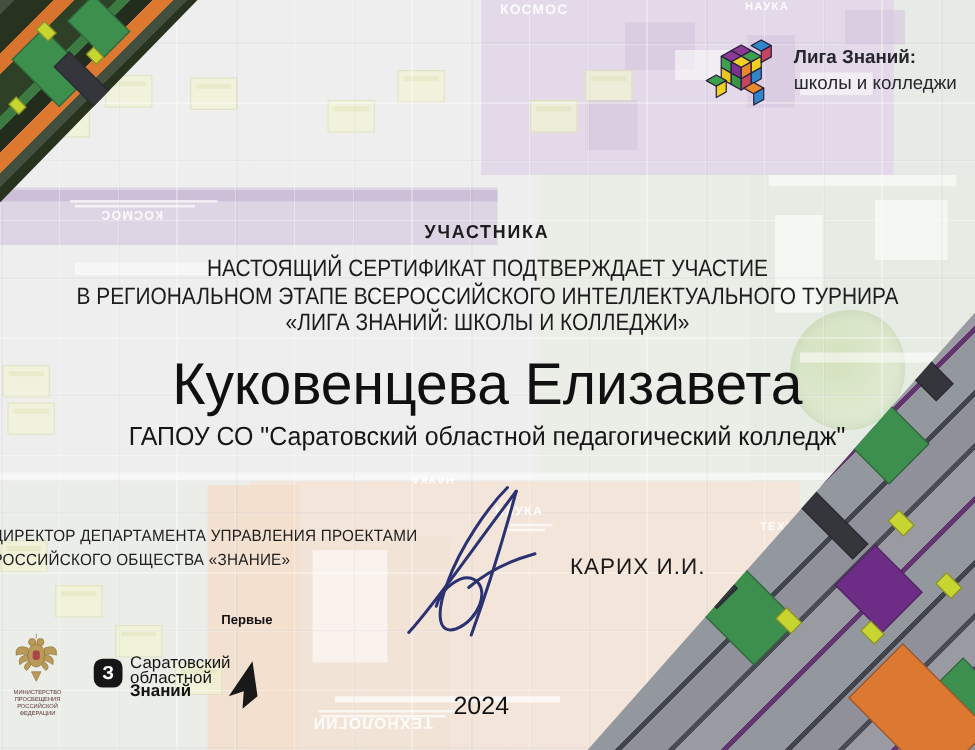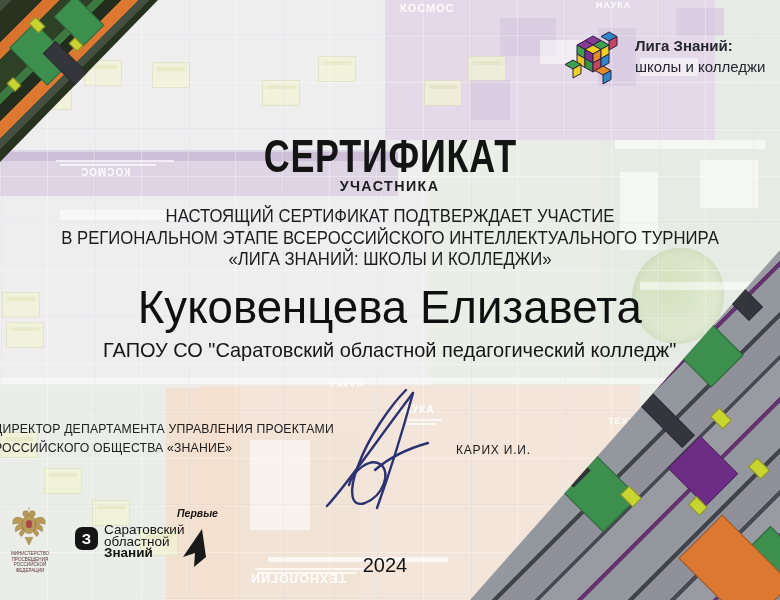--- a/index.html
+++ b/index.html
@@ -58,36 +58,36 @@
   .title .sx{transform:scaleX(.78);}
   .subtitle{top:177px;font-size:15px;font-weight:bold;letter-spacing:1.5px;color:#1c1c1c;}
   .subtitle .sx{transform:scaleX(.95);}
   .bodytext{top:205px;font-size:19px;color:#1c1c1c;line-height:21.5px;transform:scaleX(.88);}
   .name{top:279px;font-size:47px;color:#101010;}
   .name .sx{transform:scaleX(.97);}
   .org{top:338px;font-size:21px;color:#161616;}
   .org .sx{transform:scaleX(.95);}
   .director{position:absolute;left:-6px;top:420px;font-size:13px;color:#202020;line-height:18.5px;
             letter-spacing:.2px;transform:scaleX(.94);transform-origin:left top;white-space:nowrap;}
-  .karih{position:absolute;left:456px;top:443px;font-size:12px;letter-spacing:.8px;color:#1a1a1a;}
+  .karih{position:absolute;left:456px;top:443px;font-size:18px;letter-spacing:.8px;color:#1a1a1a;}
   .year{position:absolute;left:325px;top:554px;width:120px;text-align:center;font-size:20px;color:#111;}
   .sigwrap{position:absolute;left:320px;top:384px;}
   
   .league{position:absolute;left:563px;top:24px;width:240px;height:70px;}
   .league-l1{position:absolute;left:72px;top:13px;font-size:15px;font-weight:bold;color:#26262e;white-space:nowrap;}
   .league-l2{position:absolute;left:72px;top:34px;font-size:15px;color:#26262e;white-space:nowrap;}
   
   .eagle{position:absolute;left:10px;top:503px;opacity:.9;}
   .ministry{position:absolute;left:0;top:551px;width:60px;text-align:center;font-size:4.6px;
             line-height:5.6px;color:#5d3636;}
   .zn-icon{position:absolute;left:75px;top:527px;width:23px;height:23px;background:#161616;border-radius:7px;
            color:#fff;font-weight:bold;font-size:15px;display:flex;align-items:center;justify-content:center;}
   .zn-text{position:absolute;left:104px;top:524px;font-size:13.5px;line-height:11.5px;color:#141414;white-space:nowrap;}
   .zn-text .b{font-weight:bold;}
-  .pervye-label{position:absolute;left:177px;top:507px;font-size:10.5px;font-weight:bold;color:#141414;font-style:italic;}
+  .pervye-label{position:absolute;left:177px;top:490px;font-size:10.5px;font-weight:bold;color:#141414;}
   .pervye-arrow{position:absolute;left:181px;top:528px;}
 </style>
 </head>
 <body>
 
 <div class="cert">
 
   <div class="bg">
     <div class="zone z-leftgray"></div>
     <div class="zone z-cosmos"></div>
@@ -201,23 +201,20 @@
         <polygon points="40,42 48,46.5 40,51 32,46.5" fill="#e8882b"></polygon>
         <polygon points="40,51 48,46.5 48,55.5 40,60" fill="#2f86c8"></polygon>
         <polygon points="10,36 18,40.5 10,45 2,40.5" fill="#3da04c"></polygon>
         <polygon points="10,45 18,40.5 18,49.5 10,54" fill="#f1d024"></polygon>
       </g>
     </svg>
     <div class="league-l1">Лига Знаний:</div>
     <div class="league-l2">школы и колледжи</div>
   </div>
 
-  <div class="ctr title">
-    <span class="sx">СЕРТИФИКАТ</span>
-  </div>
   <div class="ctr subtitle">
     <span class="sx">УЧАСТНИКА</span>
   </div>
   <div class="ctr bodytext">
     <div>НАСТОЯЩИЙ СЕРТИФИКАТ  ПОДТВЕРЖДАЕТ УЧАСТИЕ</div>
     <div>В РЕГИОНАЛЬНОМ ЭТАПЕ ВСЕРОССИЙСКОГО ИНТЕЛЛЕКТУАЛЬНОГО ТУРНИРА</div>
     <div>«ЛИГА ЗНАНИЙ: ШКОЛЫ И КОЛЛЕДЖИ»</div>
   </div>
   <div class="ctr name">
     <span class="sx">Куковенцева Елизавета</span>

